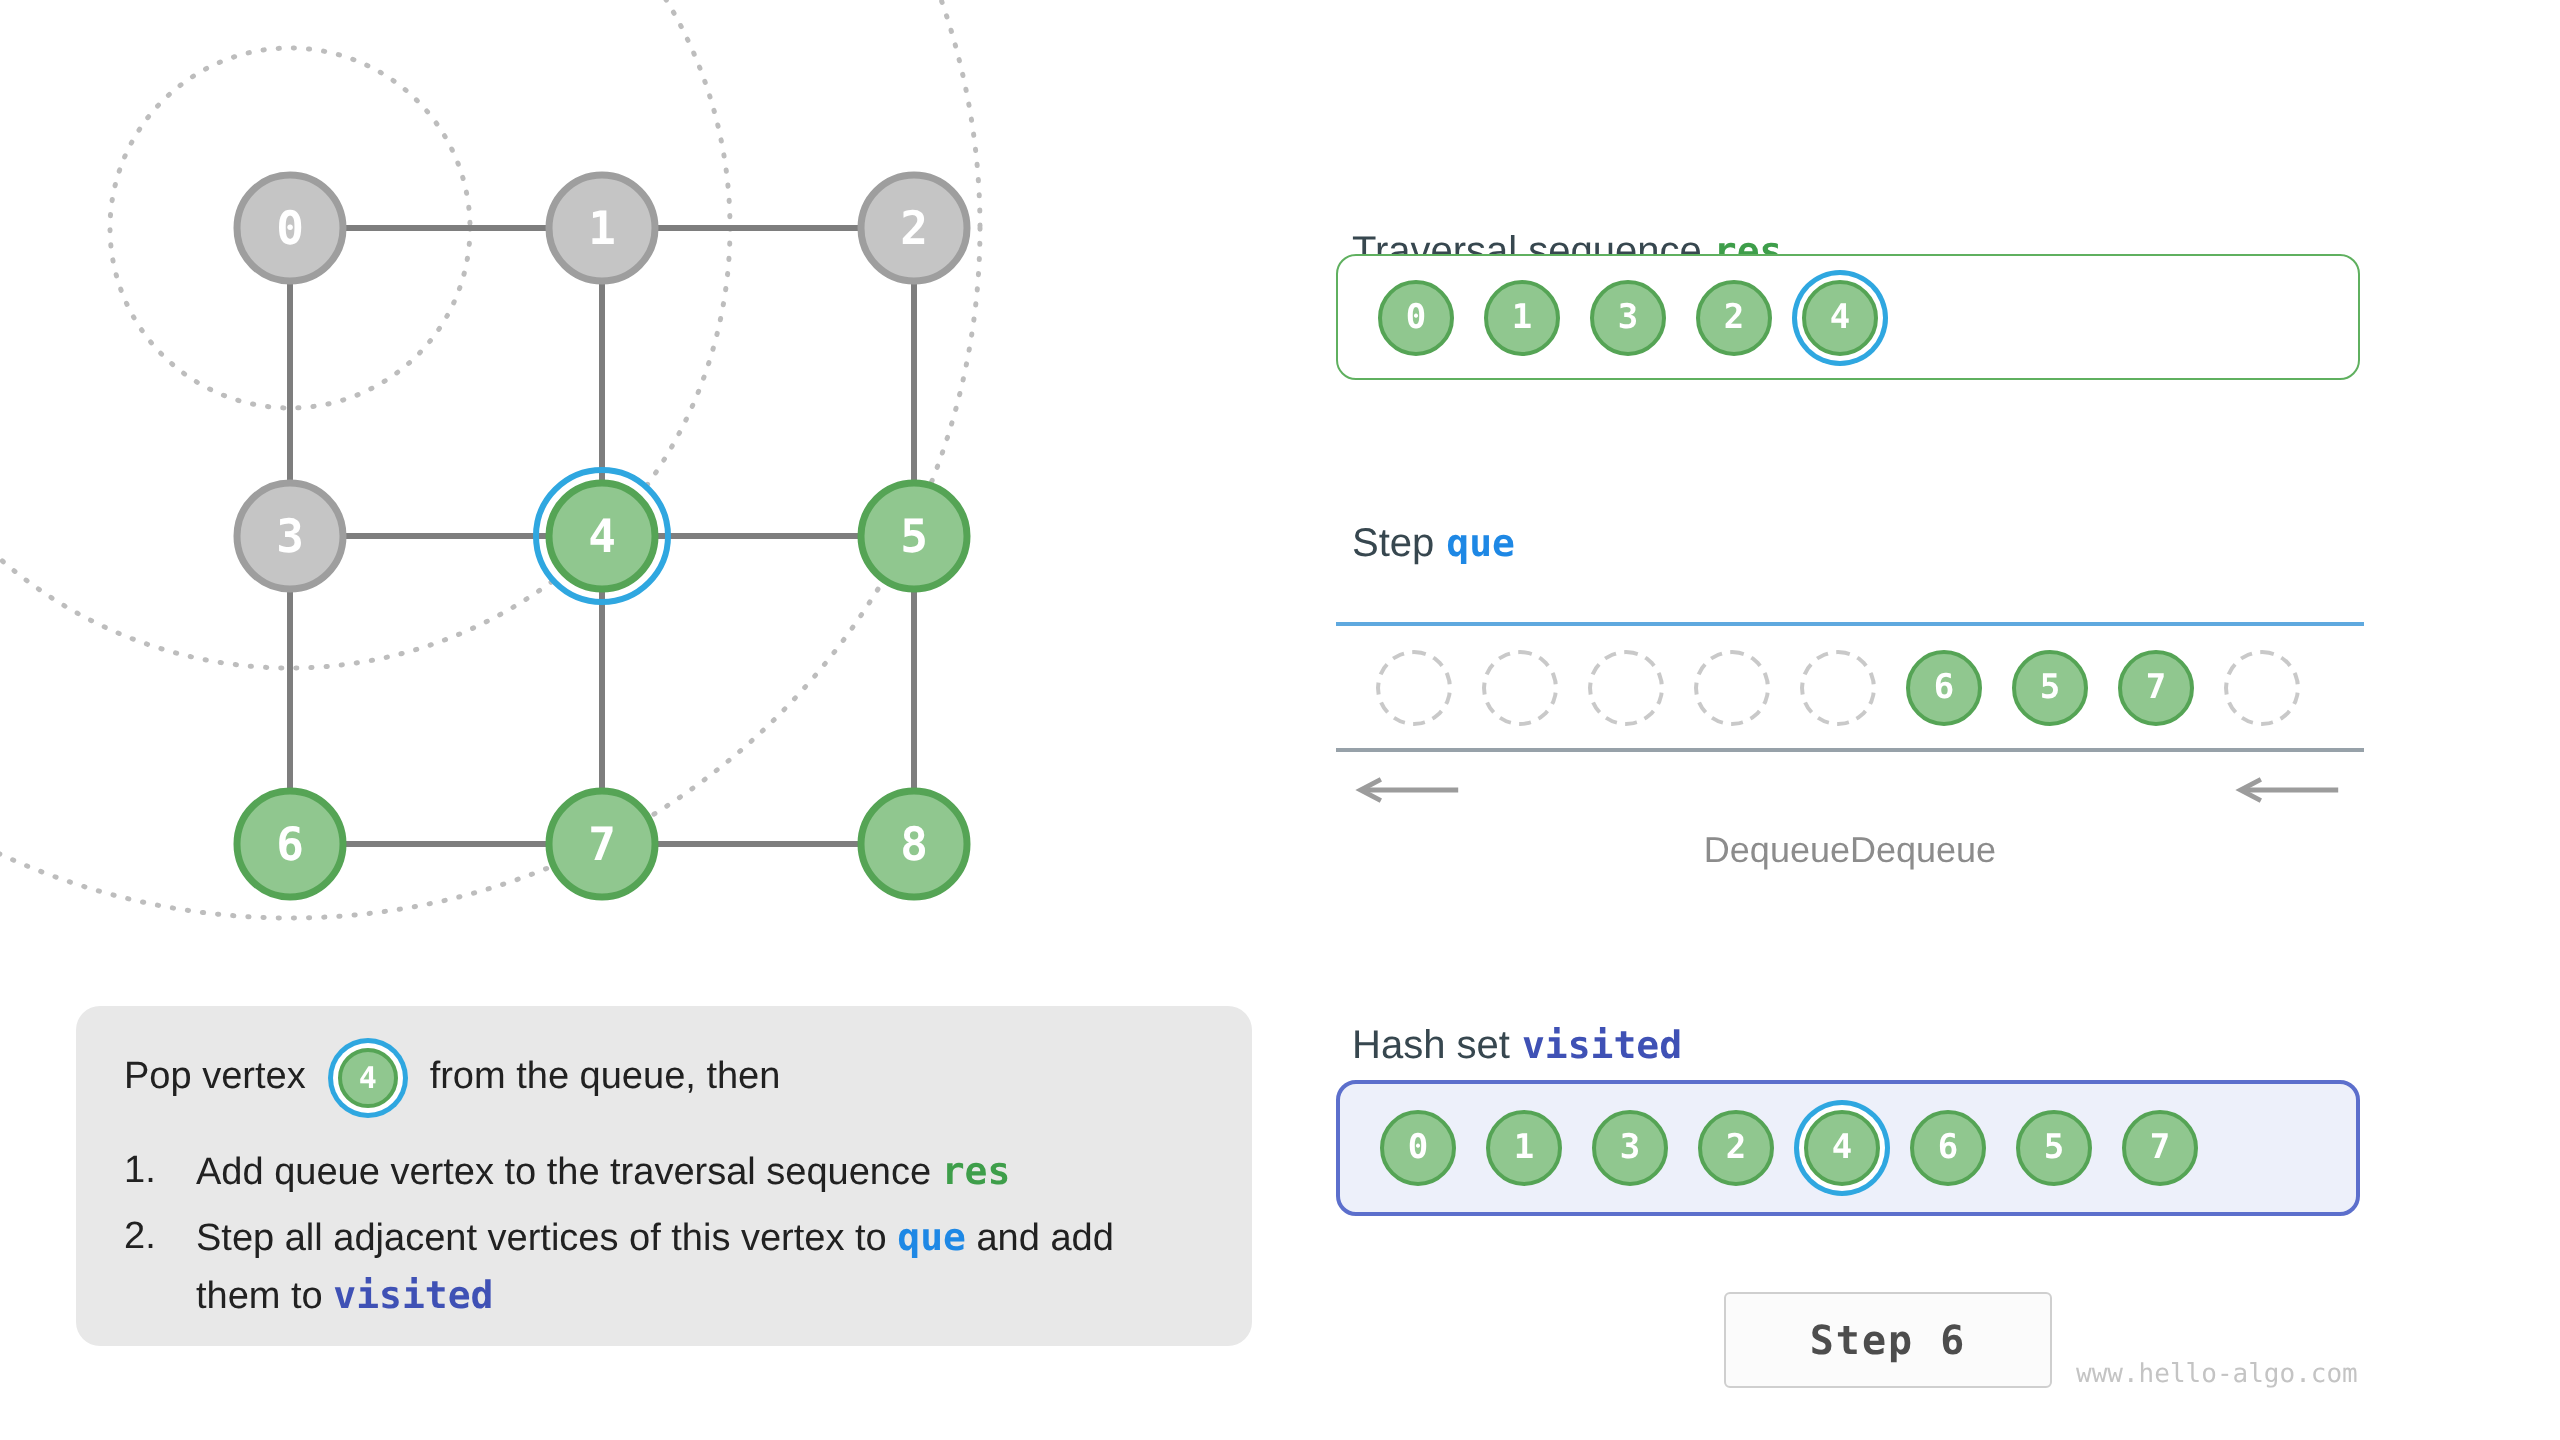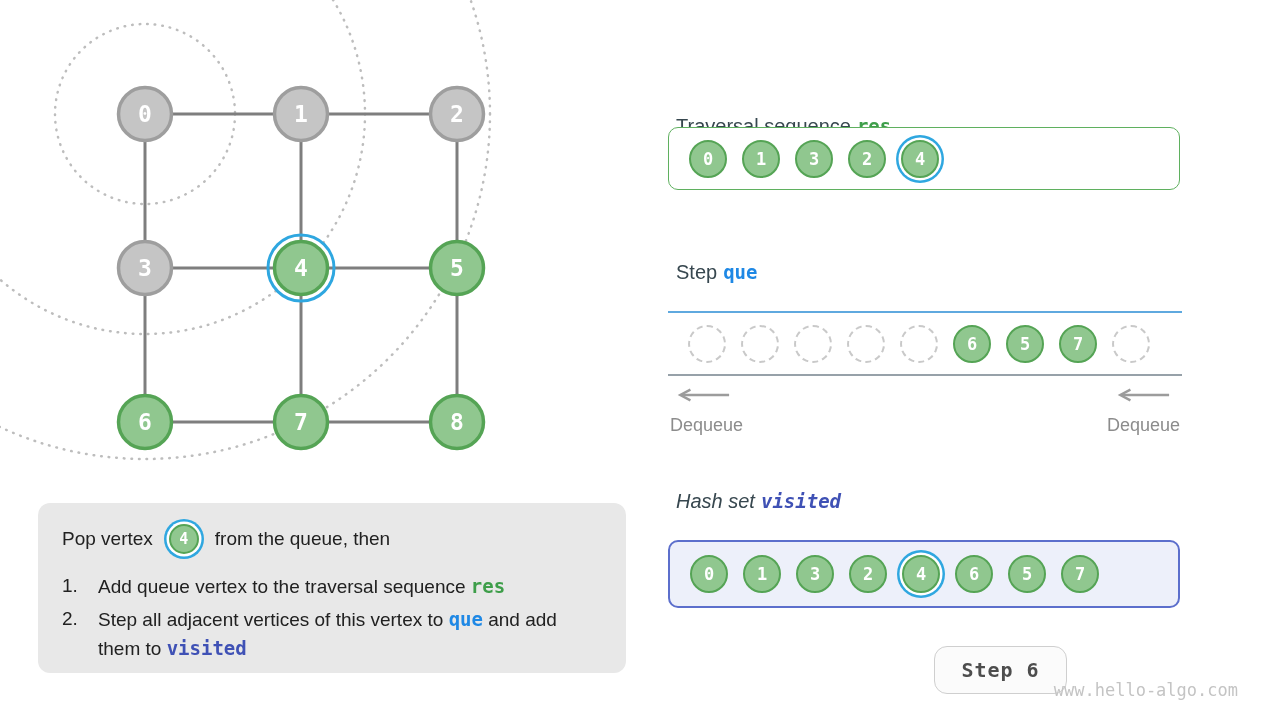--- a/index.html
+++ b/index.html
@@ -16,21 +16,21 @@
   .v-unvisited { fill:var(--gray-fill); stroke:var(--gray-border); stroke-width:3.5; }
   .v-visited { fill:var(--green-fill); stroke:var(--green-border); stroke-width:3.5; }
   .hl-ring { fill:none; stroke:var(--hl-blue); stroke-width:3; }
   .v-label { fill:#ffffff; font-family:"DejaVu Sans Mono", monospace; font-size:23px; font-weight:bold; }
 
   
   .panel-title { position:absolute; font-size:20px; color:var(--heading); line-height:1.2; }
   .panel-title .code { font-family:"DejaVu Sans Mono", monospace; font-weight:bold; margin-left:6px; font-size:19px; }
   .trav-title  { left:676px; top:78px;margin-top:36px; }
   .queue-title { left:676px; top:260px; }
-  .hash-title  { left:676px; top:489px;font-style:italic; }
+  .hash-title  { left:676px; top:511px; }
   .trav-title .code  { color:var(--res-green); }
   .queue-title .code { color:var(--que-blue); }
   .hash-title .code  { color:var(--visited-indigo); }
 
   .tokens { display:flex; align-items:center; gap:15px; padding-left:20px; height:100%; }
   .token {
     width:38px; height:38px; border-radius:50%; flex:0 0 auto;
     display:flex; align-items:center; justify-content:center;
     background:var(--green-fill); border:2px solid var(--green-border);
     color:#fff; font-family:"DejaVu Sans Mono", monospace; font-weight:bold; font-size:17px;
@@ -47,21 +47,21 @@
     border-top:2px solid var(--queue-line-top); border-bottom:2px solid var(--queue-line-bottom);
   }
   .queue-arrows {
     position:absolute; left:668px; top:388px; width:514px;
     display:flex; justify-content:space-between; padding:0 10px 0 6px;
   }
   .arrow { width:58px; height:14px; }
   .arrow line, .arrow path { stroke:var(--arrow-gray); stroke-width:2.5; fill:none; }
   .queue-labels {
     position:absolute; left:668px; top:415px; width:514px;
-    display:flex; justify-content:space-between;
+    display:flex; justify-content:center;
     color:var(--muted); font-size:18px; padding:0 2px;
   }
   .hash-box {
     position:absolute; left:668px; top:540px; width:512px; height:68px;
     border:2px solid var(--hash-border); border-radius:10px; background:var(--hash-bg);
   }
 
   
   .explain {
     position:absolute; left:38px; top:503px; width:588px; height:170px;
@@ -77,29 +77,29 @@
     box-shadow:0 0 0 2.5px #fff, 0 0 0 5px var(--hl-blue);
     margin:0 16px;
   }
   .item-row { display:grid; grid-template-columns:36px 1fr; line-height:1.5; margin-bottom:3px; }
   .code-res { color:var(--res-green); font-family:"DejaVu Sans Mono", monospace; font-weight:bold; }
   .code-que { color:var(--que-blue); font-family:"DejaVu Sans Mono", monospace; font-weight:bold; }
   .code-visited { color:var(--visited-indigo); font-family:"DejaVu Sans Mono", monospace; font-weight:bold; }
 
   
   .step-box {
-    position:absolute; left:934px; top:646px; width:133px; height:48px;
-    background:var(--step-bg); border:1px solid var(--step-border); border-radius:13px;
+    position:absolute; left:862px; top:646px; width:164px; height:48px;
+    background:var(--step-bg); border:1px solid var(--step-border); border-radius:3px;
     display:flex; align-items:center; justify-content:center;
     font-family:"DejaVu Sans Mono", monospace; font-weight:bold; font-size:20px;
     color:var(--step-text); letter-spacing:1px;
   }
   .watermark {
-    position:absolute; left:1038px; top:680px; width:200px; text-align:right;
-    font-family:"DejaVu Sans Mono", monospace; font-size:17px; color:var(--watermark-color);
+    position:absolute; left:1038px; top:680px; width:200px; 
+    font-family:"DejaVu Sans Mono", monospace; font-size:13px; color:var(--watermark-color);
   }
 </style>
 </head>
 <body>
 
 <svg id="graph-svg" width="560" height="478" viewBox="0 0 560 478">
     <circle cx="145" cy="114" r="90" class="arc"></circle>
     <circle cx="145" cy="114" r="220" class="arc"></circle>
     <circle cx="145" cy="114" r="345" class="arc"></circle>
     <line x1="145" y1="114" x2="301" y2="114" class="edge"></line>

